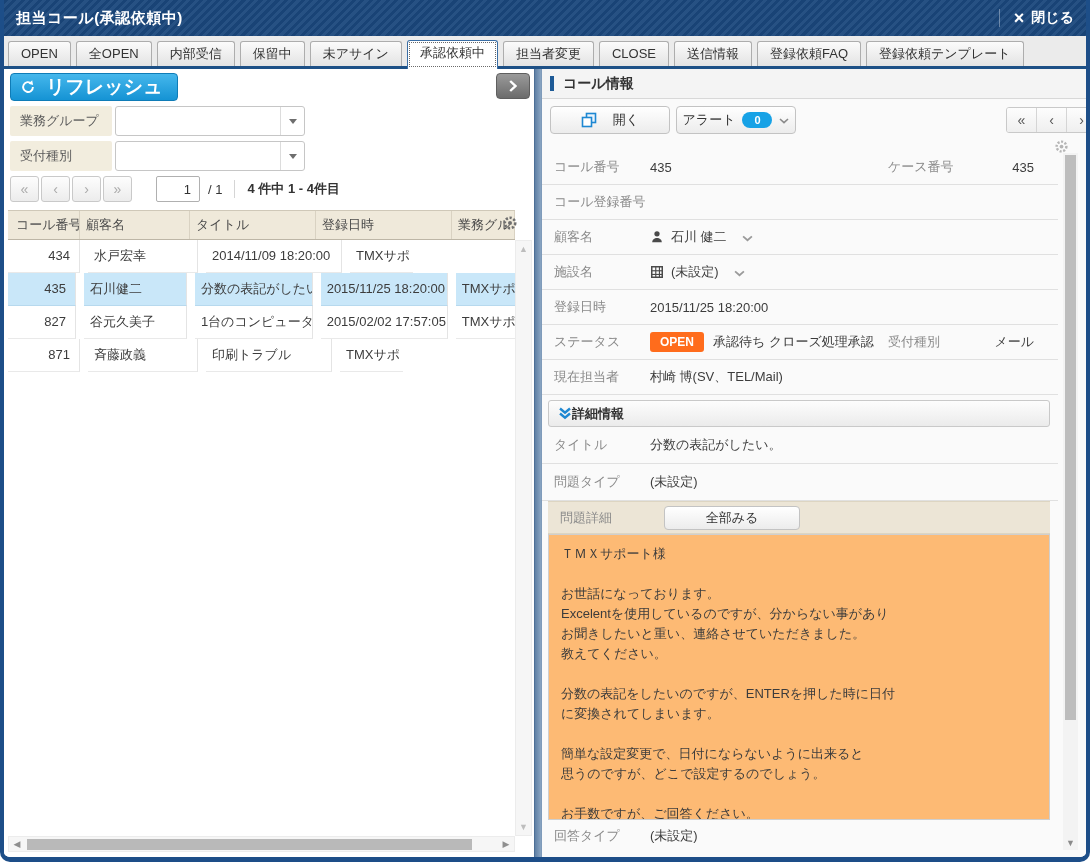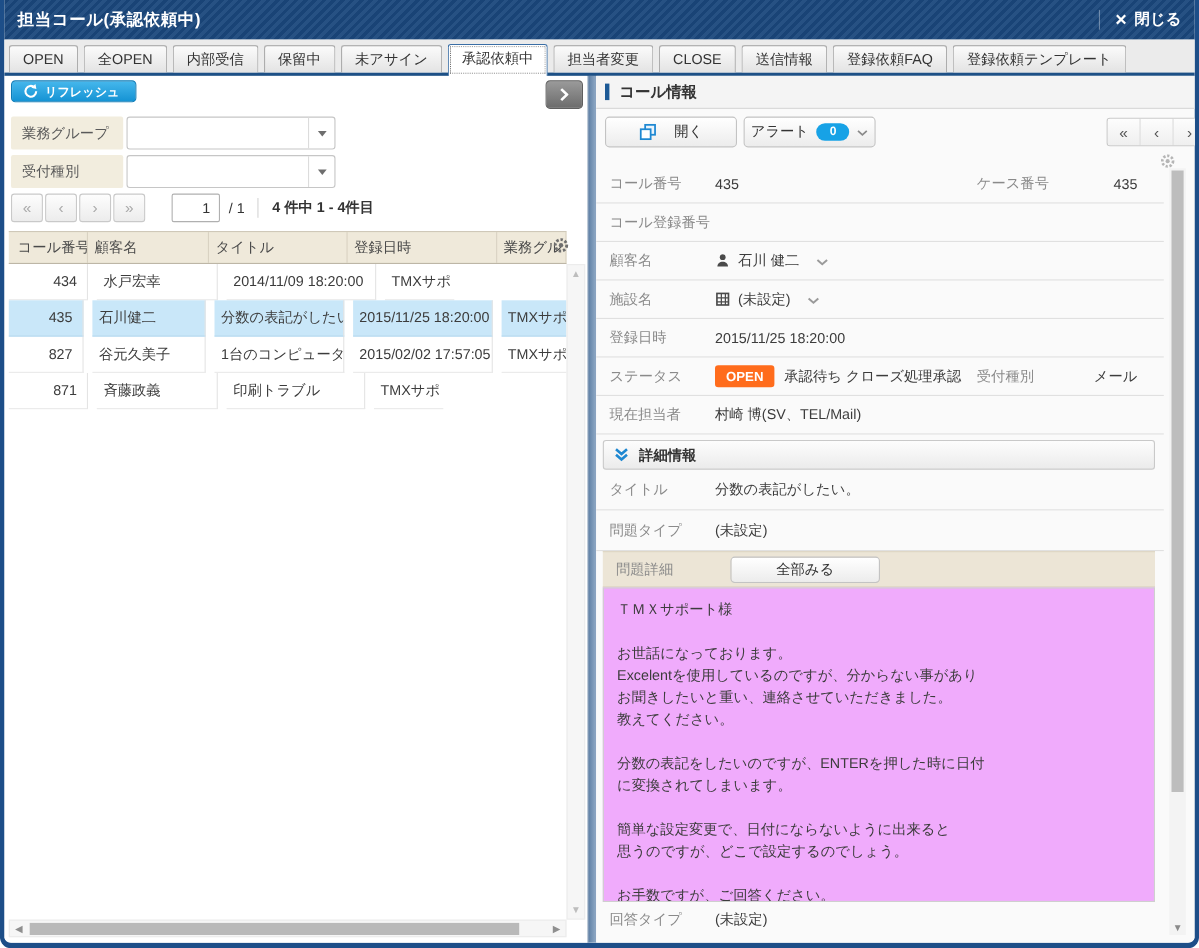--- a/index.html
+++ b/index.html
@@ -31,22 +31,22 @@
     outline:1px dotted #6a6a6a; outline-offset:-3px; }
 
   
   .content { position:absolute; left:0; top:69px; width:1082px; height:788px; display:flex; }
   .left-panel { position:relative; width:530px; height:788px; background:#fff; }
   .splitter { width:8px; height:788px; background:linear-gradient(90deg,#5f80a5,#8aa5c2);
     border-left:1px solid #4d6f96; border-right:1px solid #7f9bba; cursor:col-resize; }
   .right-panel { position:relative; width:544px; height:788px; background:#fafafa; }
 
   
-  .refresh-btn { position:absolute; left:6px; top:4px; height:20px; padding:0 14px 0 10px;
-    display:flex; align-items:center; gap:6px; color:#fff; font-weight:bold; font-size:11px; cursor:pointer;
+  .refresh-btn { position:absolute; left:6px; top:4px; height:28px; padding:0 14px 0 10px;
+    display:flex; align-items:center; gap:11px; color:#fff; font-weight:bold; font-size:19px; cursor:pointer;
     background:linear-gradient(#45b7ec,#1593d4); border:1px solid #0f7cb7; border-radius:4px; }
   .collapse-btn { position:absolute; left:492px; top:4px; width:34px; height:26px; cursor:pointer;
     background:linear-gradient(#9a9a9a,#6c6c6c); border:1px solid #5f5f5f; border-radius:4px;
     display:flex; align-items:center; justify-content:center; }
 
   .filter-row { position:absolute; left:6px; display:flex; gap:3px; }
   .filter-label { width:102px; height:30px; background:#f2edde; color:#5a5a5a;
     display:flex; align-items:center; padding:0 10px; border-radius:2px; }
   .combo { position:relative; width:190px; height:30px; background:#fff; border:1px solid #c6c6c6; border-radius:3px; cursor:pointer; }
   .combo-value { position:absolute; left:8px; top:6px; right:28px; height:18px; overflow:hidden; }
@@ -117,28 +117,28 @@
   .frow { display:flex; align-items:center; height:35px; border-bottom:1px solid #e0e0e0; padding-left:12px; padding-right:4px; }
   .flabel { width:96px; color:#8a8a8a; flex-shrink:0; }
   .fvalue { color:#3c3c3c; display:flex; align-items:center; gap:7px; }
   .fpair-right { margin-left:auto; display:flex; align-items:center; }
   .fpair-right .flabel { width:96px; }
   .fpair-right .fvalue2 { width:70px; text-align:right; padding-right:20px; color:#3c3c3c; }
   .status-badge { background:#ff6c1c; color:#fff; font-weight:bold; font-size:12px; padding:3px 10px; border-radius:3px; margin-right:9px; }
   .chev { margin-left:8px; margin-top:2px; cursor:pointer; }
 
   .section-bar { margin:5px 8px 0 6px; height:27px; background:linear-gradient(#fdfdfd,#ebebeb);
-    border:1px solid #c9c9c9; border-radius:3px; display:flex; align-items:center; padding-left:9px; gap:9px; cursor:pointer; }
+    border:1px solid #c9c9c9; border-radius:3px; display:flex; align-items:center; padding-left:9px; cursor:pointer; }
   .section-bar .sec-title { font-weight:bold; color:#333; }
 
   .drow { display:flex; align-items:center; height:37px; border-bottom:1px solid #e0e0e0; padding-left:12px; }
   .beige-bar { height:33px; background:#ece5d6; border-top:1px solid #ddd5c2; border-bottom:1px solid #ddd5c2;
     display:flex; align-items:center; padding-left:12px; margin:0 8px 0 6px; }
   .viewall-btn { width:136px; height:24px; margin-left:8px; }
-  .body-box { margin:0 8px 0 6px; height:286px; border:1px solid #cfcfcf; background:#f0abfc;
+  .body-box { margin:0 8px 0 6px; height:286px; border:1px solid #cfcfcf; background:#fdba74;
     padding:9px 12px; white-space:pre-line; line-height:20px; color:#3c3c3c; overflow:hidden; }
   .answer-row { display:flex; align-items:center; height:32px; padding-left:12px; }
 </style>
 </head>
 <body>
 
 <div class="window">
 
   <div class="titlebar">
     <span class="title">担当コール(承認依頼中)</span>

